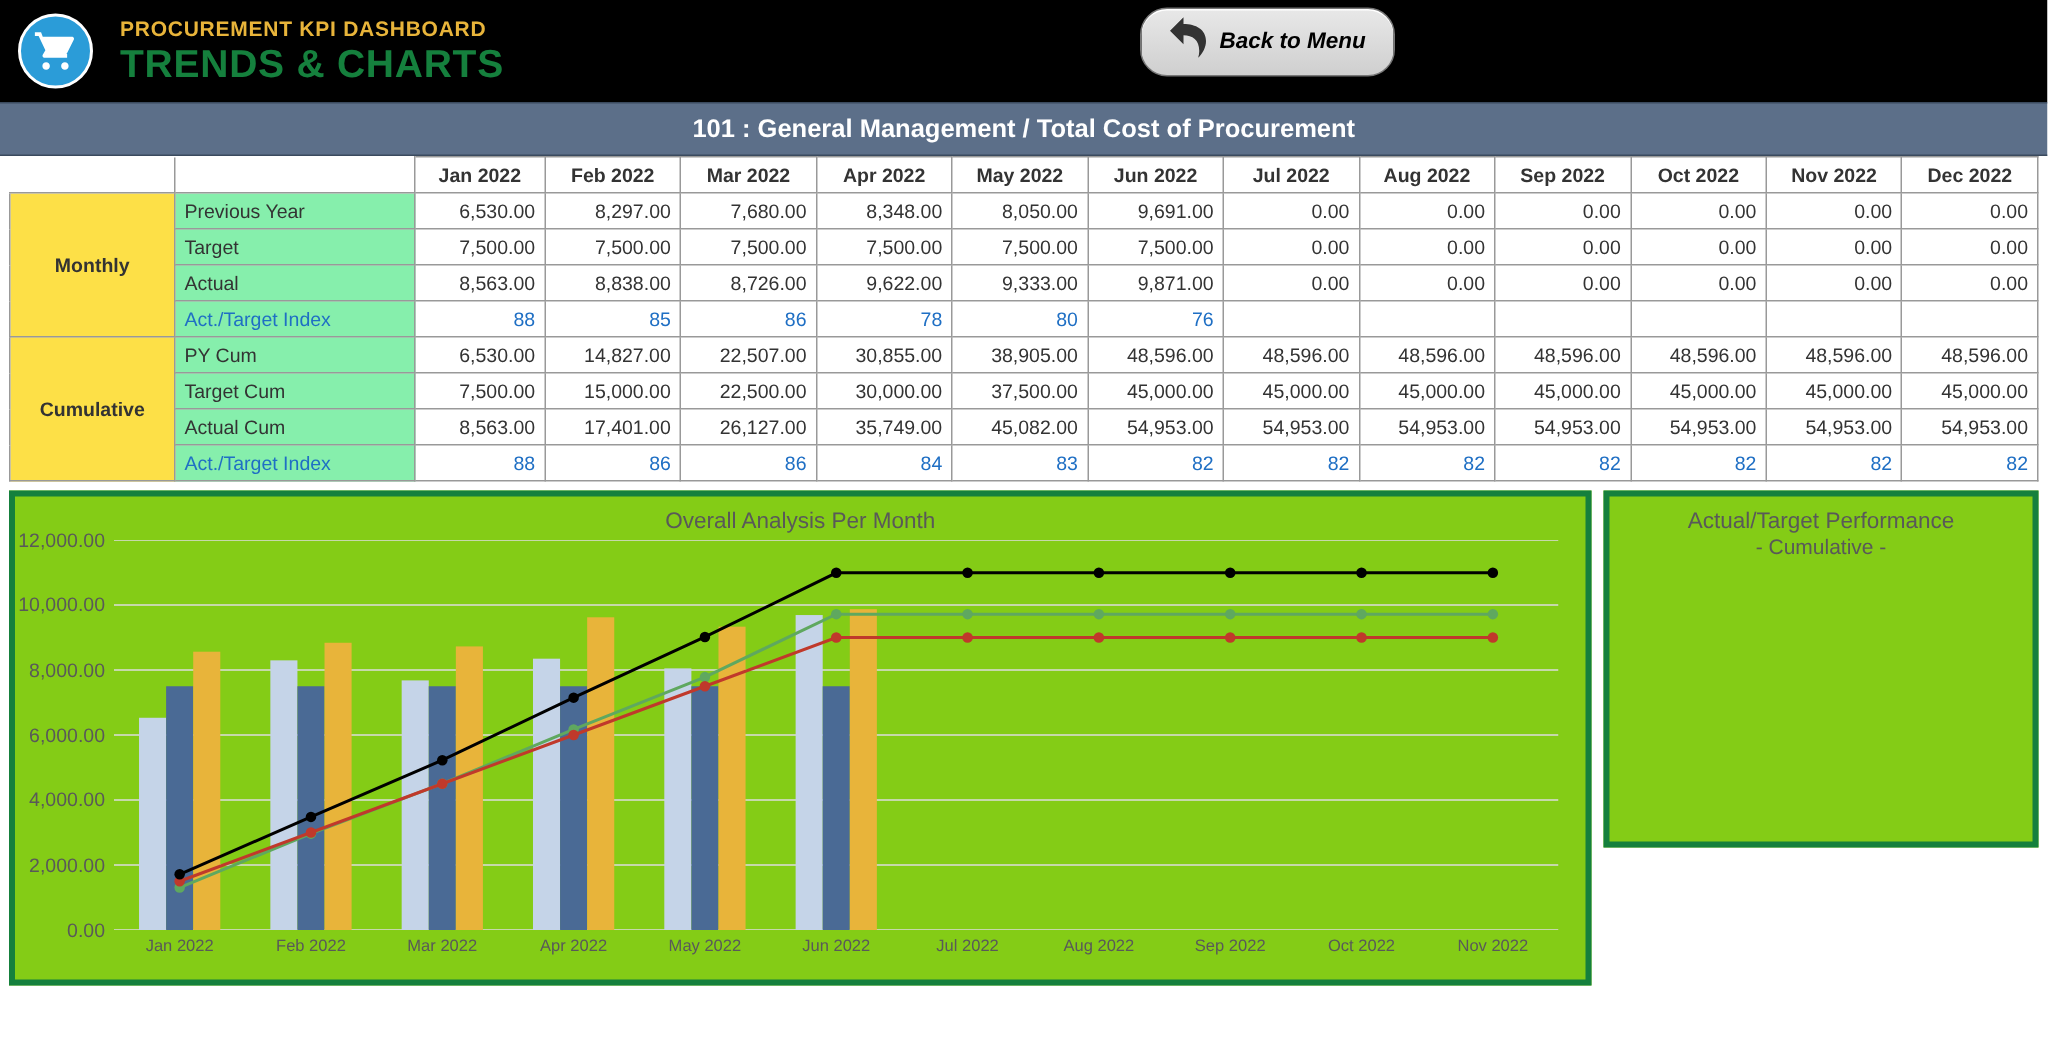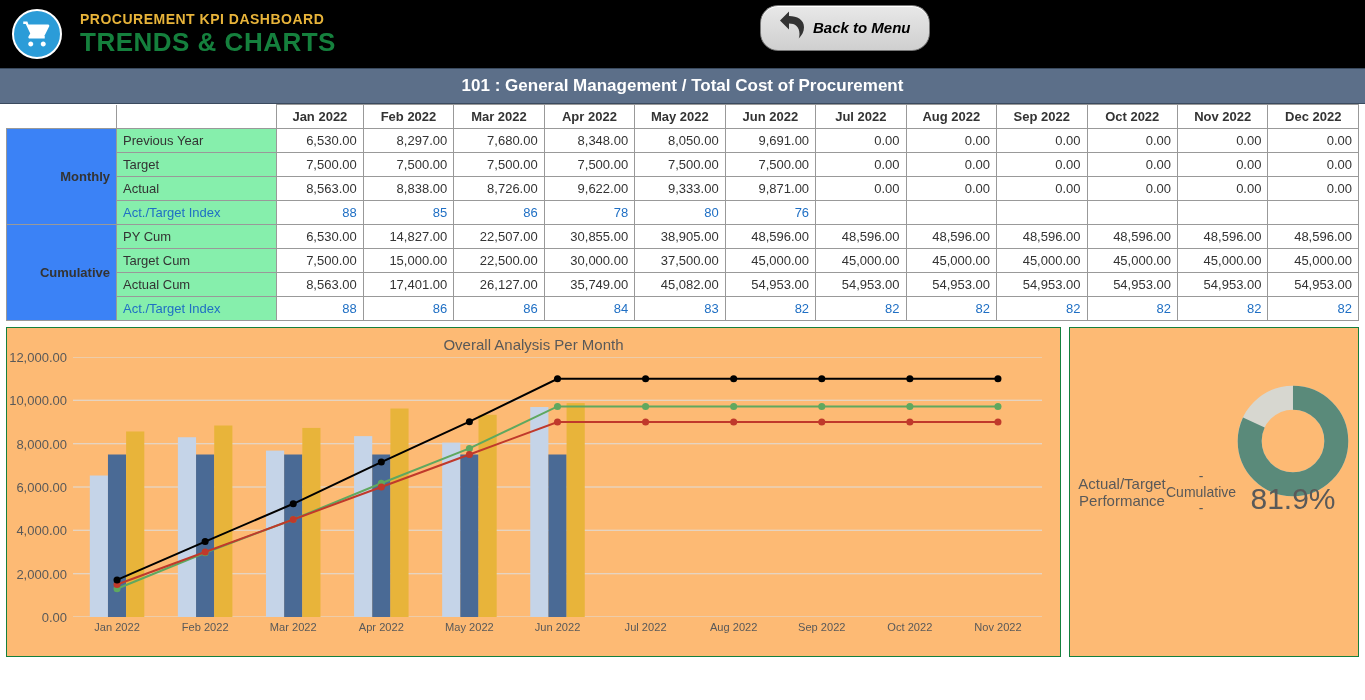--- a/index.html
+++ b/index.html
@@ -21,40 +21,40 @@
 .brand .ico::after { content:""; position:absolute; left:11px; bottom:6px; width:4px; height:12px; background:#fff; box-shadow: 6px 0 0 #fff; }
 
 
 .section-bar { background: #5c6f89; color: #fff; text-align: center; font-weight: bold; font-size: 17px; padding: 7px 0; border-top:1px solid #3a4a5e; border-bottom:1px solid #3a4a5e;}
 
 
 .table-wrap { padding: 0 6px; }
 table { border-collapse: collapse; width: 100%; font-size: 13px; }
 th, td { border: 1px solid #999; padding: 3px 6px; text-align: right; height: 24px; }
 th { background: #fff; font-weight: bold; text-align: center; color:#333;}
-.grp { background: #3b82f6; font-weight: bold; color:#333; }
+.grp { background: #fde047; font-weight: bold; text-align: center; color:#333; }
 .rowlbl { text-align: left; background:#86efac; color:#333;}
 .idx { color: #1f6fc4; }
 td.num { color:#333; }
 
 
 .charts { display: flex; padding: 6px; gap: 8px; }
-.chart-box { border: 1px solid #15803d; background: #fdba74; position:relative;}
+.chart-box { border: 4px solid #15803d; background: #84cc16; position:relative;}
 .chart-main { flex: 1; height: 330px; padding: 8px 10px 4px 10px; }
 .chart-title { text-align: center; color: #595959; font-size: 15px; margin-bottom: 4px; }
 .plot { position: relative; height: 260px; margin-left: 56px; margin-right: 8px; }
 .ylabels { position: absolute; left: -56px; top: 0; bottom: 0; width: 54px; }
 .ylabel { position: absolute; right: 4px; font-size: 13px; color: #595959; transform: translateY(-50%); text-align: right; }
 .grid line { stroke: #ddd; stroke-width:1;}
 .bars rect {}
 .axis text { font-size:11px; fill:#595959;}
 .lines path { fill:none; stroke-width:2;}
 .lines circle { }
 
-.chart-side { width: 290px; height: 330px; display:flex; flex-direction:row; align-items:center; padding:8px;}
+.chart-side { width: 290px; height: 238px; display:flex; flex-direction:column; align-items:center; padding:8px;}
 .side-t1 { color:#595959; font-size:15px; text-align:center;}
 .side-t2 { color:#595959; font-size:14px; text-align:center;}
 .donut { position:relative; width:230px; height:230px; margin-top:14px;}
 .donut-label { position:absolute; top:50%; left:50%; transform:translate(-50%,-50%); font-size:30px; color:#595959;}
 </style>
 </head>
 <body>
 
 <div class="header">
   <div class="icon-badge">
@@ -333,21 +333,14 @@
           <text x="654.5454545454545" y="14" text-anchor="middle">Aug 2022</text>
           <text x="741.8181818181818" y="14" text-anchor="middle">Sep 2022</text>
           <text x="829.090909090909" y="14" text-anchor="middle">Oct 2022</text>
           <text x="916.3636363636363" y="14" text-anchor="middle">Nov 2022</text>
         </g>
       </svg>
   </div>
   <div class="chart-box chart-side">
     <div class="side-t1">Actual/Target Performance</div>
     <div class="side-t2">- Cumulative -</div>
-    <div class="donut">
-      <svg viewBox="0 0 100 100">
-        <circle cx="50" cy="50" r="38" fill="none" stroke="#d7d7d0" stroke-width="21"></circle>
-        <circle id="arc" cx="50" cy="50" r="38" fill="none" stroke="#5a8a7a" stroke-width="21" transform="rotate(-90 50 50)" stroke-dasharray="195.5452931300431 238.76104167282426"></circle>
-      </svg>
-      <div class="donut-label">81.9%</div>
-    </div>
   </div>
 </div>
 
 </body></html>

